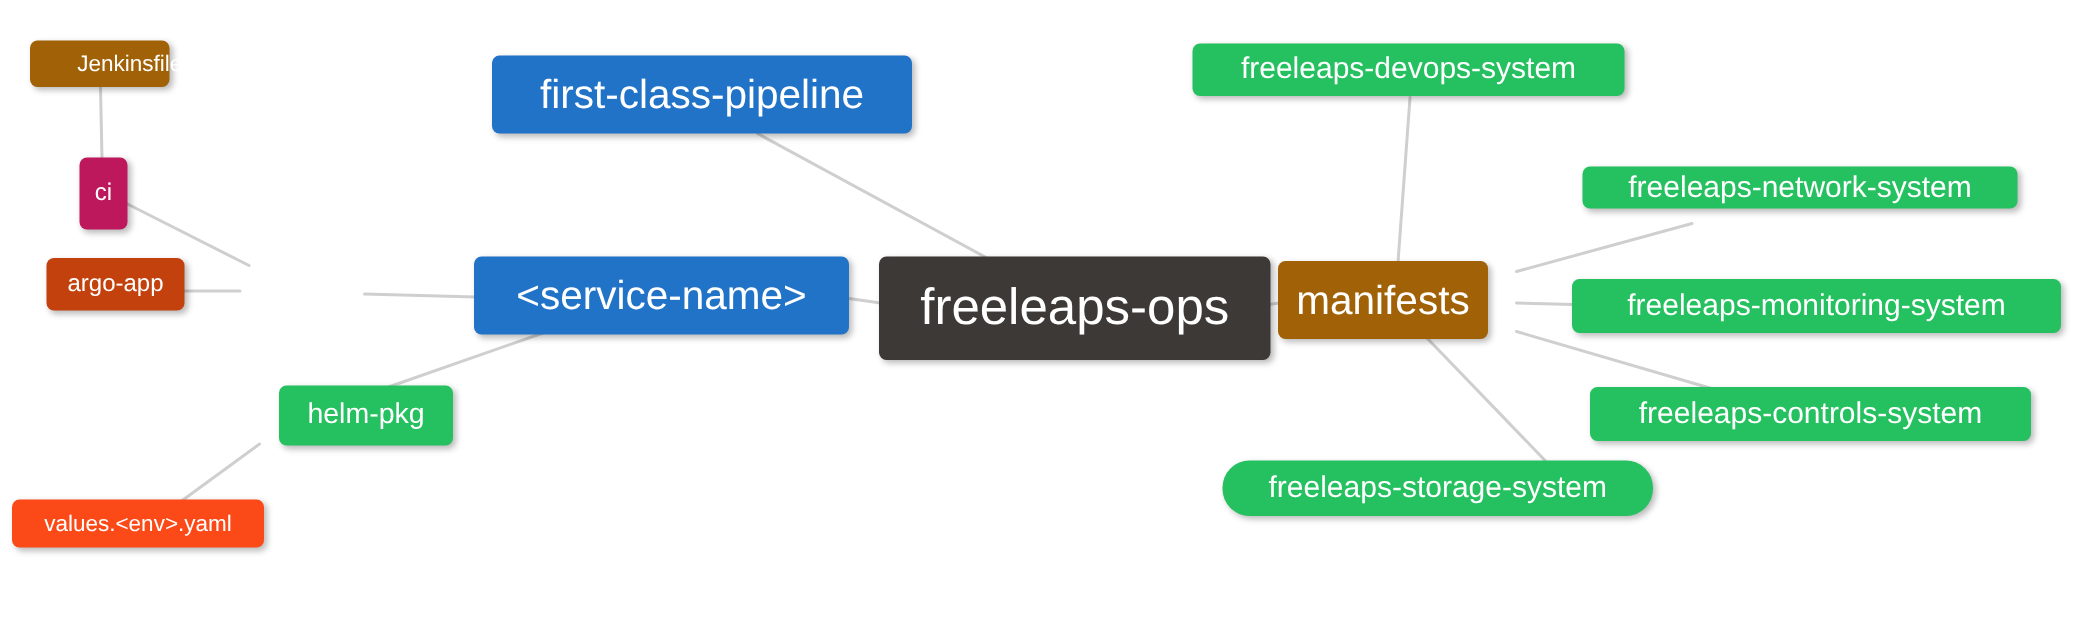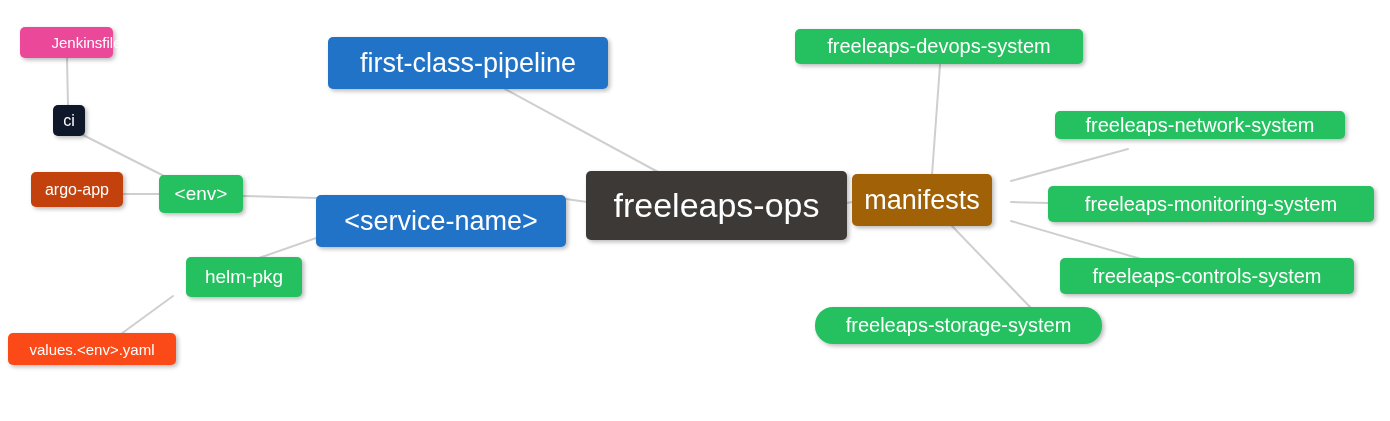--- a/index.html
+++ b/index.html
@@ -56,35 +56,34 @@
     <line x1="505" y1="89" x2="658" y2="172"></line>
     <line x1="566" y1="199" x2="587" y2="202"></line>
     <line x1="846" y1="203" x2="853" y2="202"></line>
     <line x1="932" y1="175" x2="940" y2="65"></line>
     <line x1="1011" y1="181" x2="1128" y2="149"></line>
     <line x1="1011" y1="202" x2="1049" y2="203"></line>
     <line x1="1011" y1="221" x2="1141" y2="259"></line>
     <line x1="951" y1="225" x2="1031" y2="308"></line>
   </svg>
 
-  <div class="node" style="left: 20px; top: 27px; width: 93px; height: 31px; font-size: 15px; background-color: #ec4899; padding-left: 48px;">Jenkinsfile</div>
+  <div class="node" style="left: 20px; top: 27px; width: 93px; height: 31px; font-size: 15px; background-color: #a16207; padding-left: 48px;">Jenkinsfile</div>
 
-  <div class="node" style="left: 53px; top: 105px; width: 32px; height: 31px; font-size: 16px; background-color: #0f172a;">ci</div>
+  <div class="node" style="left: 53px; top: 105px; width: 32px; height: 48px; font-size: 16px; background-color: #be185d;">ci</div>
 
   <div class="node" style="left: 31px; top: 172px; width: 92px; height: 35px; font-size: 16px; background-color: #c2410c;">argo-app</div>
 
-  <div class="node" style="left: 159px; top: 175px; width: 84px; height: 38px; font-size: 19px; background-color: rgb(37, 192, 95);">&lt;env&gt;</div>
 
   <div class="node" style="left: 147px; top: 257px; width: 116px; height: 40px; font-size: 19px; background-color: rgb(37, 192, 95); margin-left: 39px;">helm-pkg</div>
 
   <div class="node" style="left: 8px; top: 333px; width: 168px; height: 32px; font-size: 15px; background-color: rgb(251, 74, 24);">values.&lt;env&gt;.yaml</div>
 
   <div class="node" style="left: 328px; top: 37px; width: 280px; height: 52px; font-size: 27px; background-color: rgb(33, 115, 200);">first-class-pipeline</div>
 
-  <div class="node" style="left: 316px; top: 171px; width: 250px; height: 52px; font-size: 27px; background-color: rgb(33, 115, 200); margin-top: 24px;">&lt;service-name&gt;</div>
+  <div class="node" style="left: 316px; top: 171px; width: 250px; height: 52px; font-size: 27px; background-color: rgb(33, 115, 200);">&lt;service-name&gt;</div>
 
   <div class="node" style="left: 586px; top: 171px; width: 261px; height: 69px; font-size: 34px; background-color: rgb(61, 57, 54); text-align: center;">freeleaps-ops</div>
 
   <div class="node" style="left: 852px; top: 174px; width: 140px; height: 52px; font-size: 27px; background-color: #a16207;">manifests</div>
 
   <div class="node" style="left: 795px; top: 29px; width: 288px; height: 35px; font-size: 20px; background-color: rgb(37, 192, 95);">freeleaps-devops-system</div>
 
   <div class="node" style="left: 1055px; top: 111px; width: 290px; height: 28px; font-size: 20px; background-color: rgb(37, 192, 95);">freeleaps-network-system</div>
 
   <div class="node" style="left: 1048px; top: 186px; width: 326px; height: 36px; font-size: 20px; background-color: rgb(37, 192, 95);">freeleaps-monitoring-system</div>

